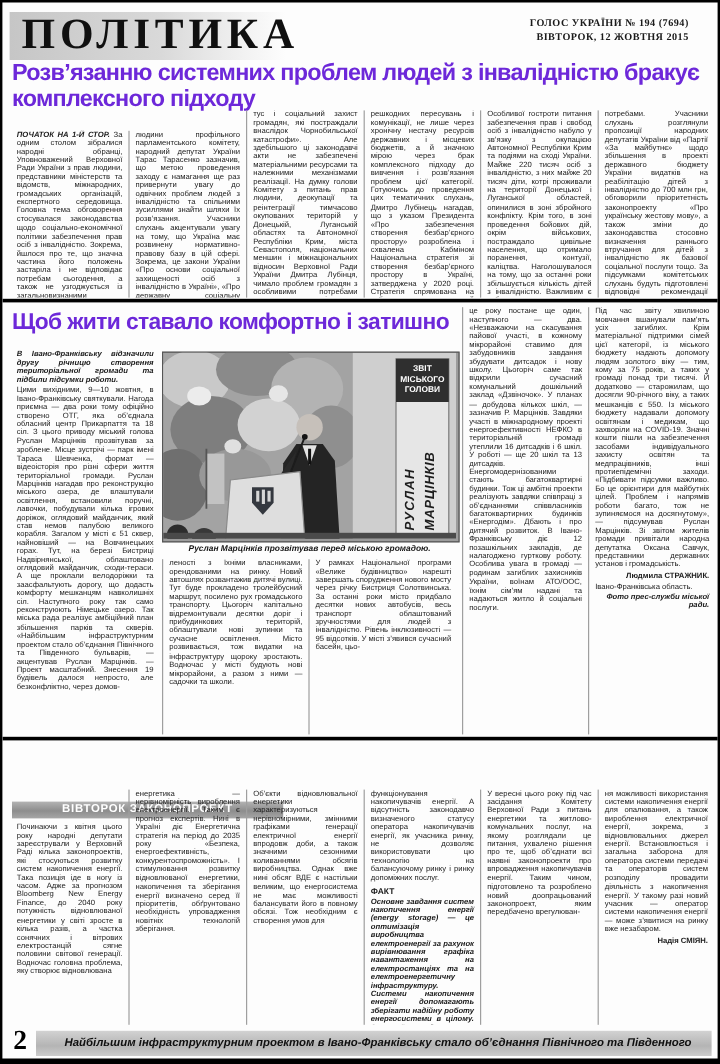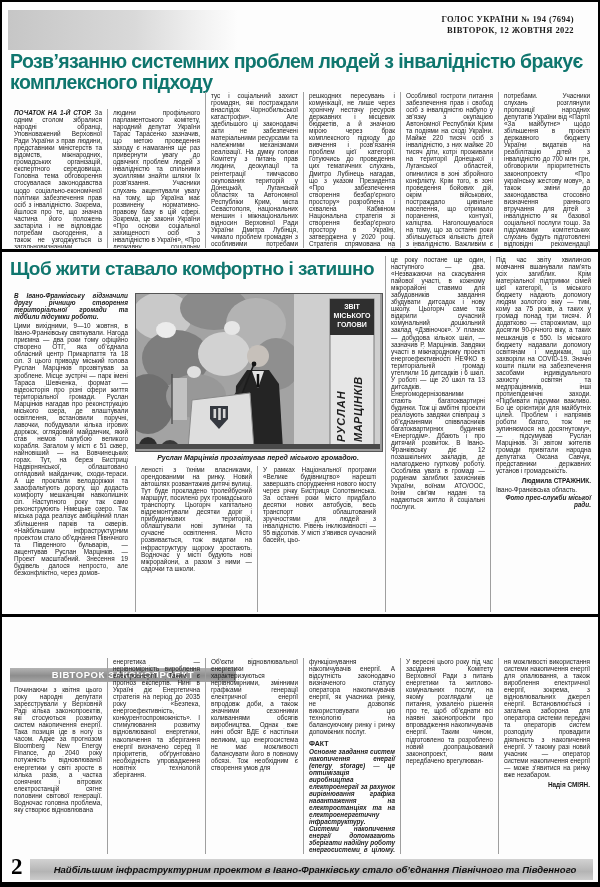--- a/index.html
+++ b/index.html
@@ -9,21 +9,21 @@
     box-sizing:border-box;font-family:"Liberation Sans",sans-serif;color:#161616;overflow:hidden;
   }
   
   .masthead-strip{position:absolute;left:6px;top:8px;width:230px;height:40px;
     background:linear-gradient(90deg,#c6c6c6 0%,#d9d9d9 55%,#f2f2f2 85%,#fdfdfd 100%);}
   .masthead-title{position:absolute;left:16px;top:6px;font-family:"Liberation Serif",serif;
     font-weight:bold;font-size:36px;line-height:40px;letter-spacing:4px;color:#101010;}
   .issue-info{position:absolute;right:24px;top:12px;text-align:right;font-family:"Liberation Serif",serif;
     font-size:8.5px;font-weight:bold;line-height:11px;letter-spacing:0.4px;color:#1b1b1b;}
   
-  .headline{position:absolute;font-weight:bold;color:#0f766e;}
+  .headline{position:absolute;font-weight:bold;color:#6d28d9;}
   .headline-1{top:49px;left:8px;width:590px;font-size:19.5px;line-height:20.5px;letter-spacing:-0.6px;}
   .headline-2{top:253px;left:8px;width:372px;font-size:19px;line-height:27px;letter-spacing:-0.5px;}
   .headline-3{top:617px;left:8px;width:588px;font-size:18px;line-height:21px;letter-spacing:-0.5px;font-weight:normal;}
   
   .badge{position:absolute;left:8px;width:226px;height:14px;
     background:linear-gradient(180deg,#b3b3b3 0%,#8d8d8d 55%,#a6a6a6 100%);
     color:#fff;font-weight:bold;font-size:9.5px;line-height:14px;text-align:center;letter-spacing:0.6px;}
   .badge-1{top:90px;}
   .badge-2{top:666px;}
   
@@ -51,23 +51,24 @@
     font-weight:bold;font-style:italic;font-size:9.5px;line-height:21px;color:#101010;}
   .page-number{position:absolute;left:9px;top:852px;font-family:"Liberation Serif",serif;
     font-weight:bold;font-size:23px;color:#000;}
 </style>
 </head>
 <body>
 
 <div class="page">
 
   <div class="masthead-strip"></div>
+  <div class="masthead-title">ПОЛІТИКА</div>
   <div class="issue-info">
     <div>ГОЛОС УКРАЇНИ № 194 (7694)</div>
-    <div>ВІВТОРОК, 12 ЖОВТНЯ 2022</div>
+    <div>ВІВТОРОК, 12 ЖОВТНЯ 2015</div>
   </div>
 
   <div class="headline headline-1">Розв’язанню системних проблем людей з інвалідністю бракує комплексного підходу</div>
 
   <div class="col" style="left:7px;top:107px;width:98px;height:139px;">
     <span class="leadin">ПОЧАТОК НА 1-Й СТОР.</span>
     <span>За одним столом зібралися народні обранці, Уповноважений Верховної Ради України з прав людини, представники міністерств та відомств, міжнародних, громадських організацій, експертного середовища. Головна тема обговорення стосувалася законодавства щодо соціально-економічної політики забезпечення прав осіб з інвалідністю. Зокрема, йшлося про те, що значна частина його положень застаріла і не відповідає потребам сьогодення, а також не узгоджується із загальновизнаними міжнародними нормами та стандартами. Модератор слухань — голова підкомітету з питань прав</span>
   </div>
   <div class="col rule-l" style="left:105px;top:107px;width:98px;height:139px;">людини профільного парламентського комітету, народний депутат України Тарас Тарасенко зазначив, що метою проведення заходу є намагання ще раз привернути увагу до одвічних проблем людей з інвалідністю та спільними зусиллями знайти шляхи їх розв’язання. Учасники слухань акцентували увагу на тому, що Україна має розвинену нормативно-правову базу в цій сфері. Зокрема, це закони України «Про основи соціальної захищеності осіб з інвалідністю в Україні», «Про державну соціальну допомогу особам з інвалідністю з дитинства та дітям з інвалідністю», «Про реабілітацію осіб з інвалідністю в Україні», «Про статус ветеранів війни, гарантії їх соціального захисту», «Про ста-</div>
   <div class="col rule-l" style="left:203px;top:90px;width:98px;height:156px;">тус і соціальний захист громадян, які постраждали внаслідок Чорнобильської катастрофи». Але здебільшого ці законодавчі акти не забезпечені матеріальними ресурсами та належними механізмами реалізації. На думку голови Комітету з питань прав людини, деокупації та реінтеграції тимчасово окупованих територій у Донецькій, Луганській областях та Автономної Республіки Крим, міста Севастополя, національних меншин і міжнаціональних відносин Верховної Ради України Дмитра Лубінця, чимало проблем громадян з особливими потребами залишаються невирішеними, серед яких недостатні для гідного життя виплати, праця без дискримінації, доступність середовища для безпе-</div>

